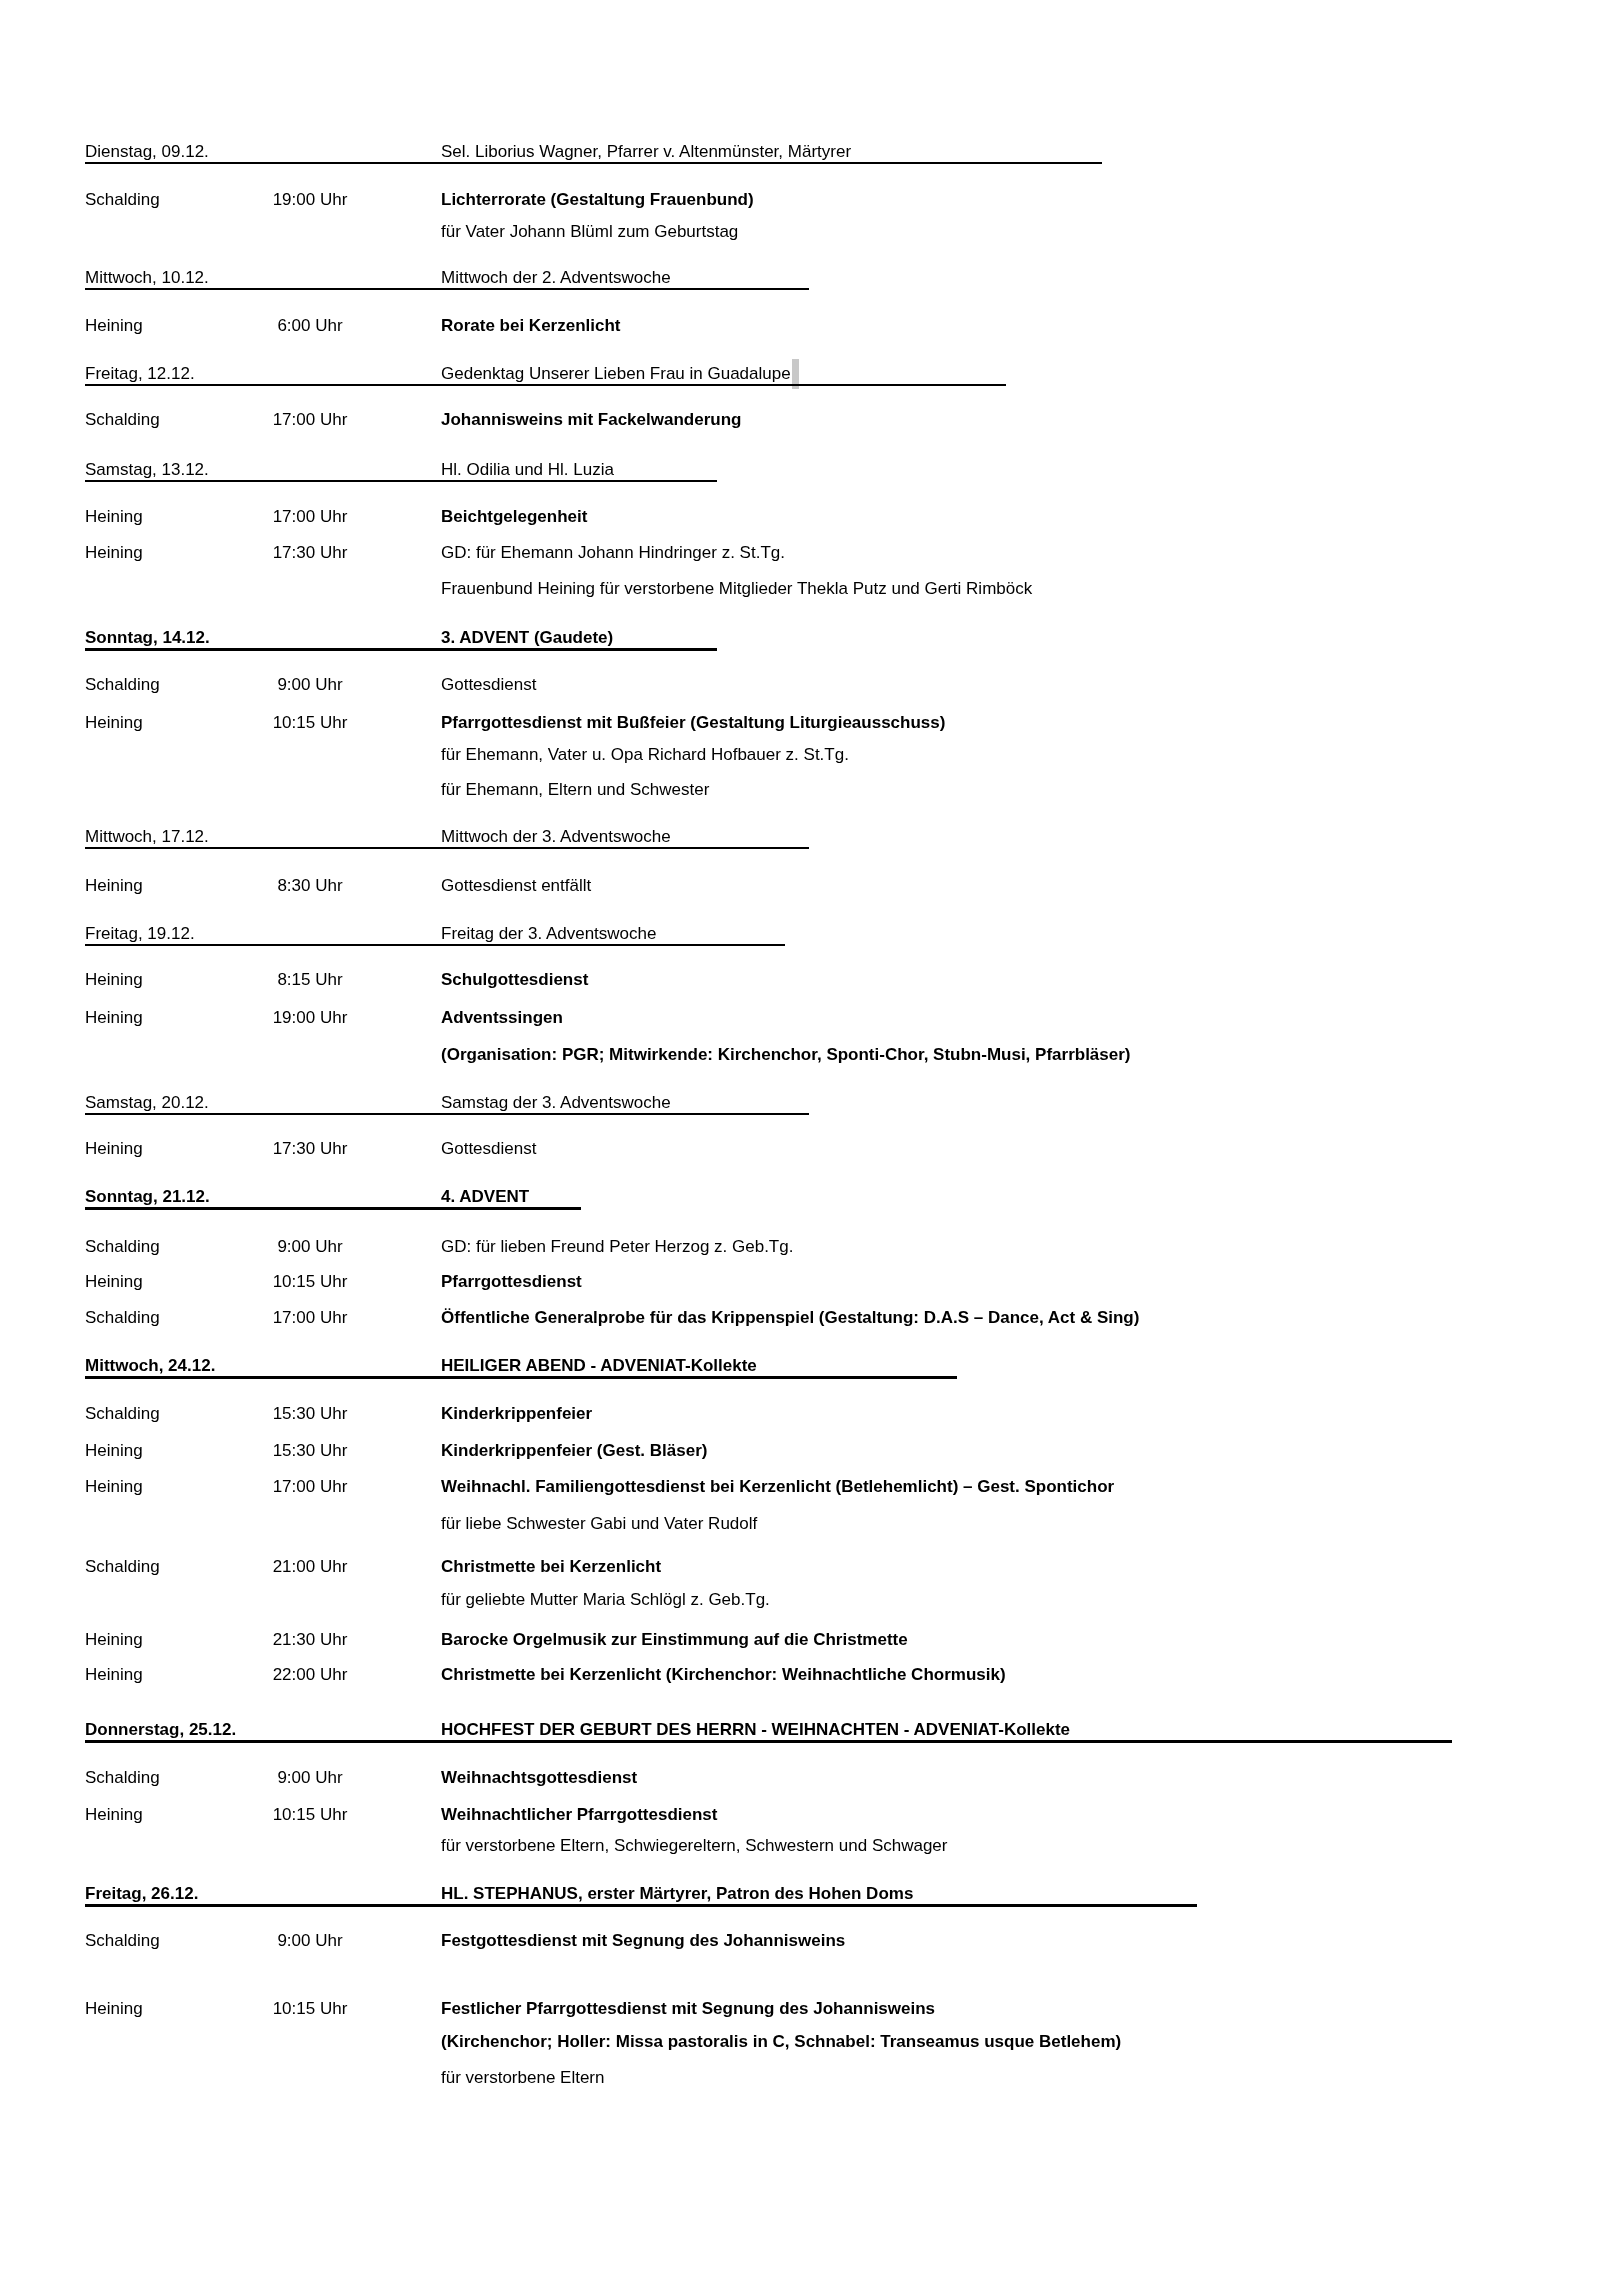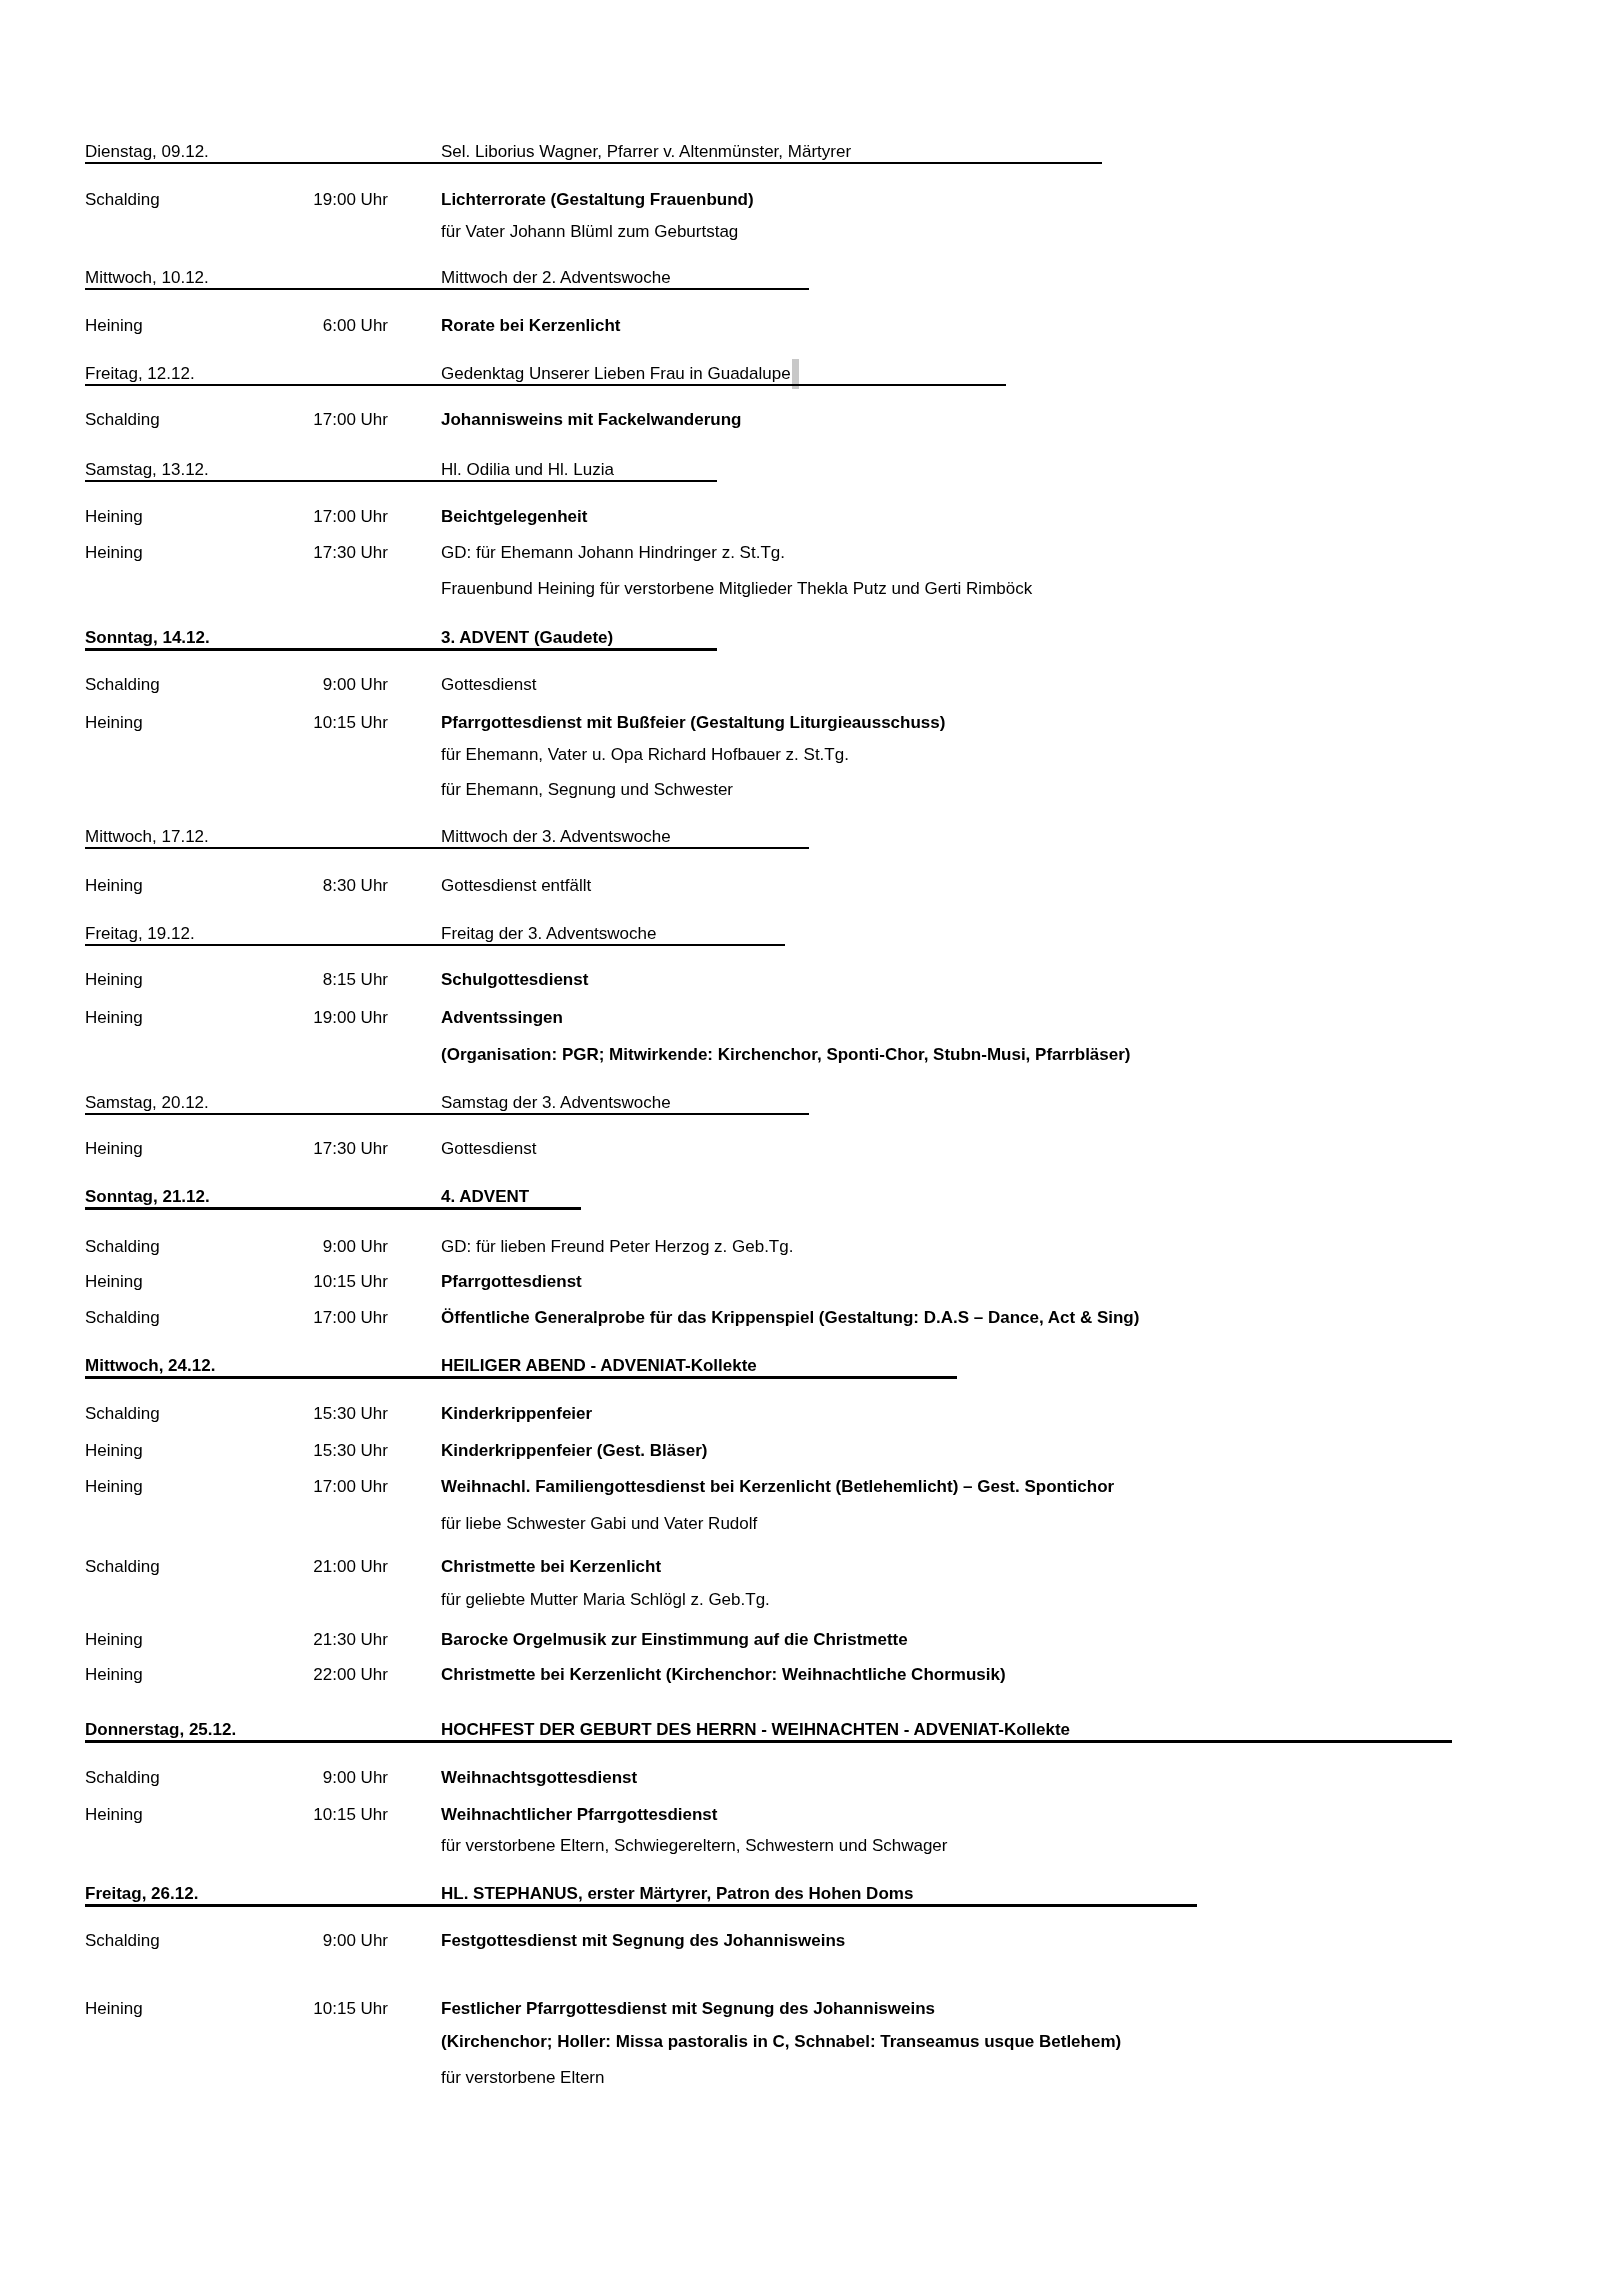--- a/index.html
+++ b/index.html
@@ -1,21 +1,21 @@
 <!DOCTYPE html>
 <html style="font-size:14.3px"><head>
 <meta charset="utf-8">
 <style>
   html, body { margin: 0; padding: 0; background: #ffffff; }
   body { width: 1621px; height: 2293px; position: relative; overflow: hidden;
          font-family: "Liberation Sans", sans-serif; color: #000; }
   .page { position: absolute; left: 0; top: 0; width: 1621px; height: 2293px; background: #fff; }
   .line { position: absolute; left: 8px; width: 1621px; height: 30px; font-size: 17px; line-height: 30px; white-space: nowrap; }
   .c-place { position: absolute; left: 77px; }
-  .c-time { position: absolute; left: 224px; width: 156px; text-align: right; }
+  .c-time { position: absolute; left: 224px; width: 156px; text-align: center; }
   .c-desc { position: absolute; left: 433px; }
   .c-date { position: absolute; left: 77px; }
   .hdr-u { position: absolute; left: 77px; top: 25px; height: 1.8px; background: #000; }
   .hdr.bold .c-date, .hdr.bold .c-desc { font-weight: bold; text-align: center; }
   .hdr.bold .hdr-u { height: 2.7px; top: 25px; }
   .b { font-weight: bold; }
   .sel-mark { display: inline-block; width: 7.2px; height: 29.6px; background: #c8c8c8; vertical-align: top; margin-left: 0.9px; }
 </style>
 </head>
 <body>
@@ -89,21 +89,21 @@
   </div>
   <div class="line" style="top:708px">
     <span class="c-place">Heining</span>
     <span class="c-time">10:15 Uhr</span>
     <span class="c-desc b">Pfarrgottesdienst mit Bußfeier (Gestaltung Liturgieausschuss)</span>
   </div>
   <div class="line" style="top:740px">
     <span class="c-desc">für Ehemann, Vater u. Opa Richard Hofbauer z. St.Tg.</span>
   </div>
   <div class="line" style="top:775px">
-    <span class="c-desc">für Ehemann, Segnung und Schwester</span>
+    <span class="c-desc">für Ehemann, Eltern und Schwester</span>
   </div>
 
   <div class="line hdr" style="top:822px">
     <span class="c-date">Mittwoch, 17.12.</span>
     <span class="c-desc">Mittwoch der 3. Adventswoche</span>
     <div class="hdr-u" style="width:724px"></div>
   </div>
   <div class="line" style="top:871px">
     <span class="c-place">Heining</span>
     <span class="c-time">8:30 Uhr</span>

